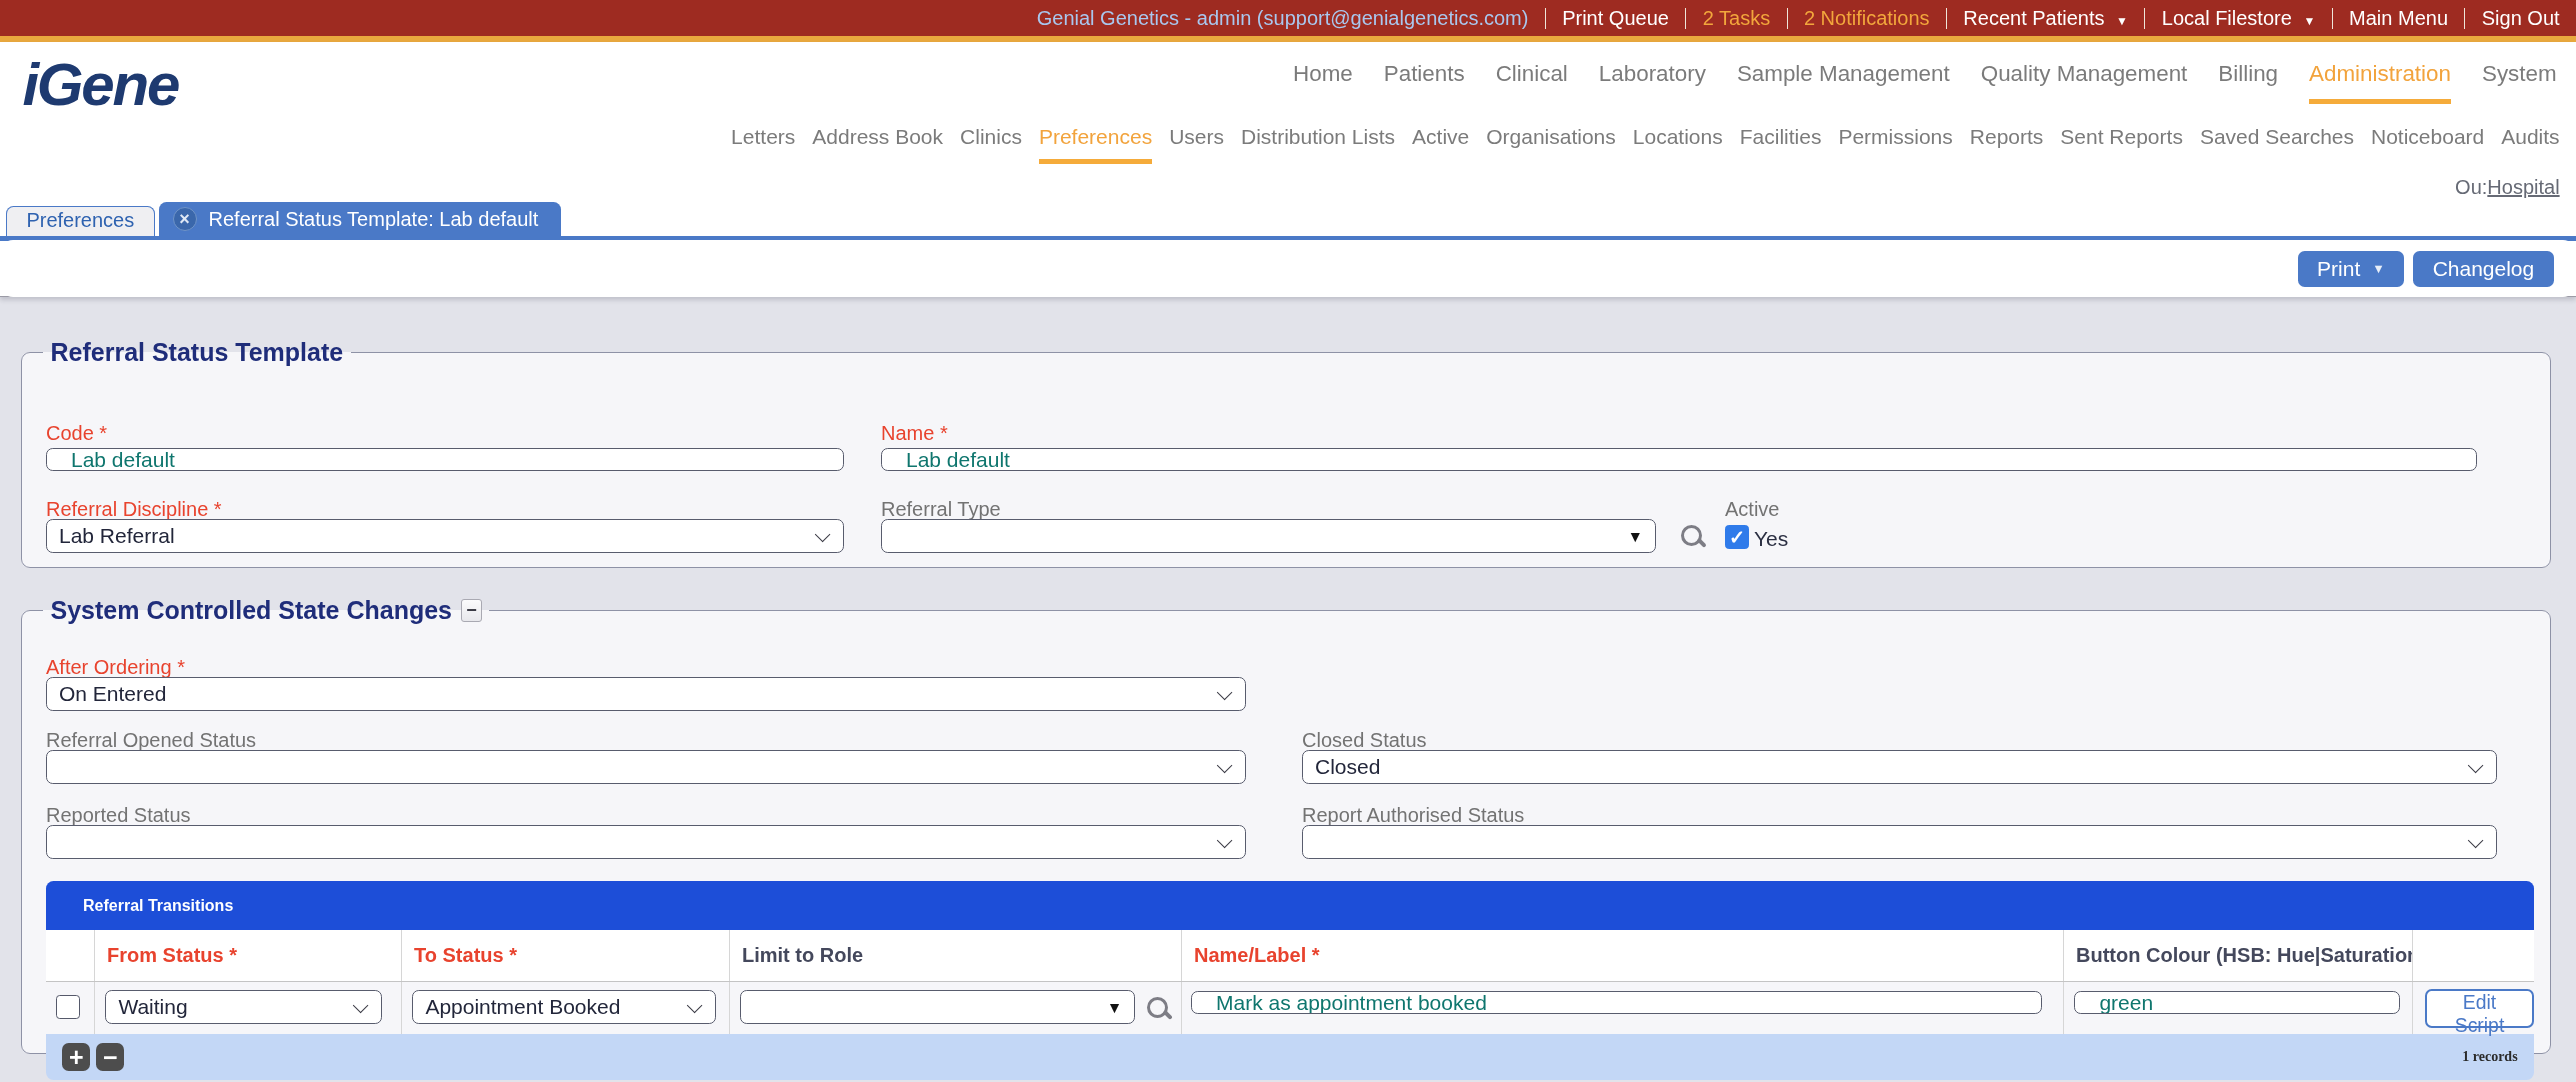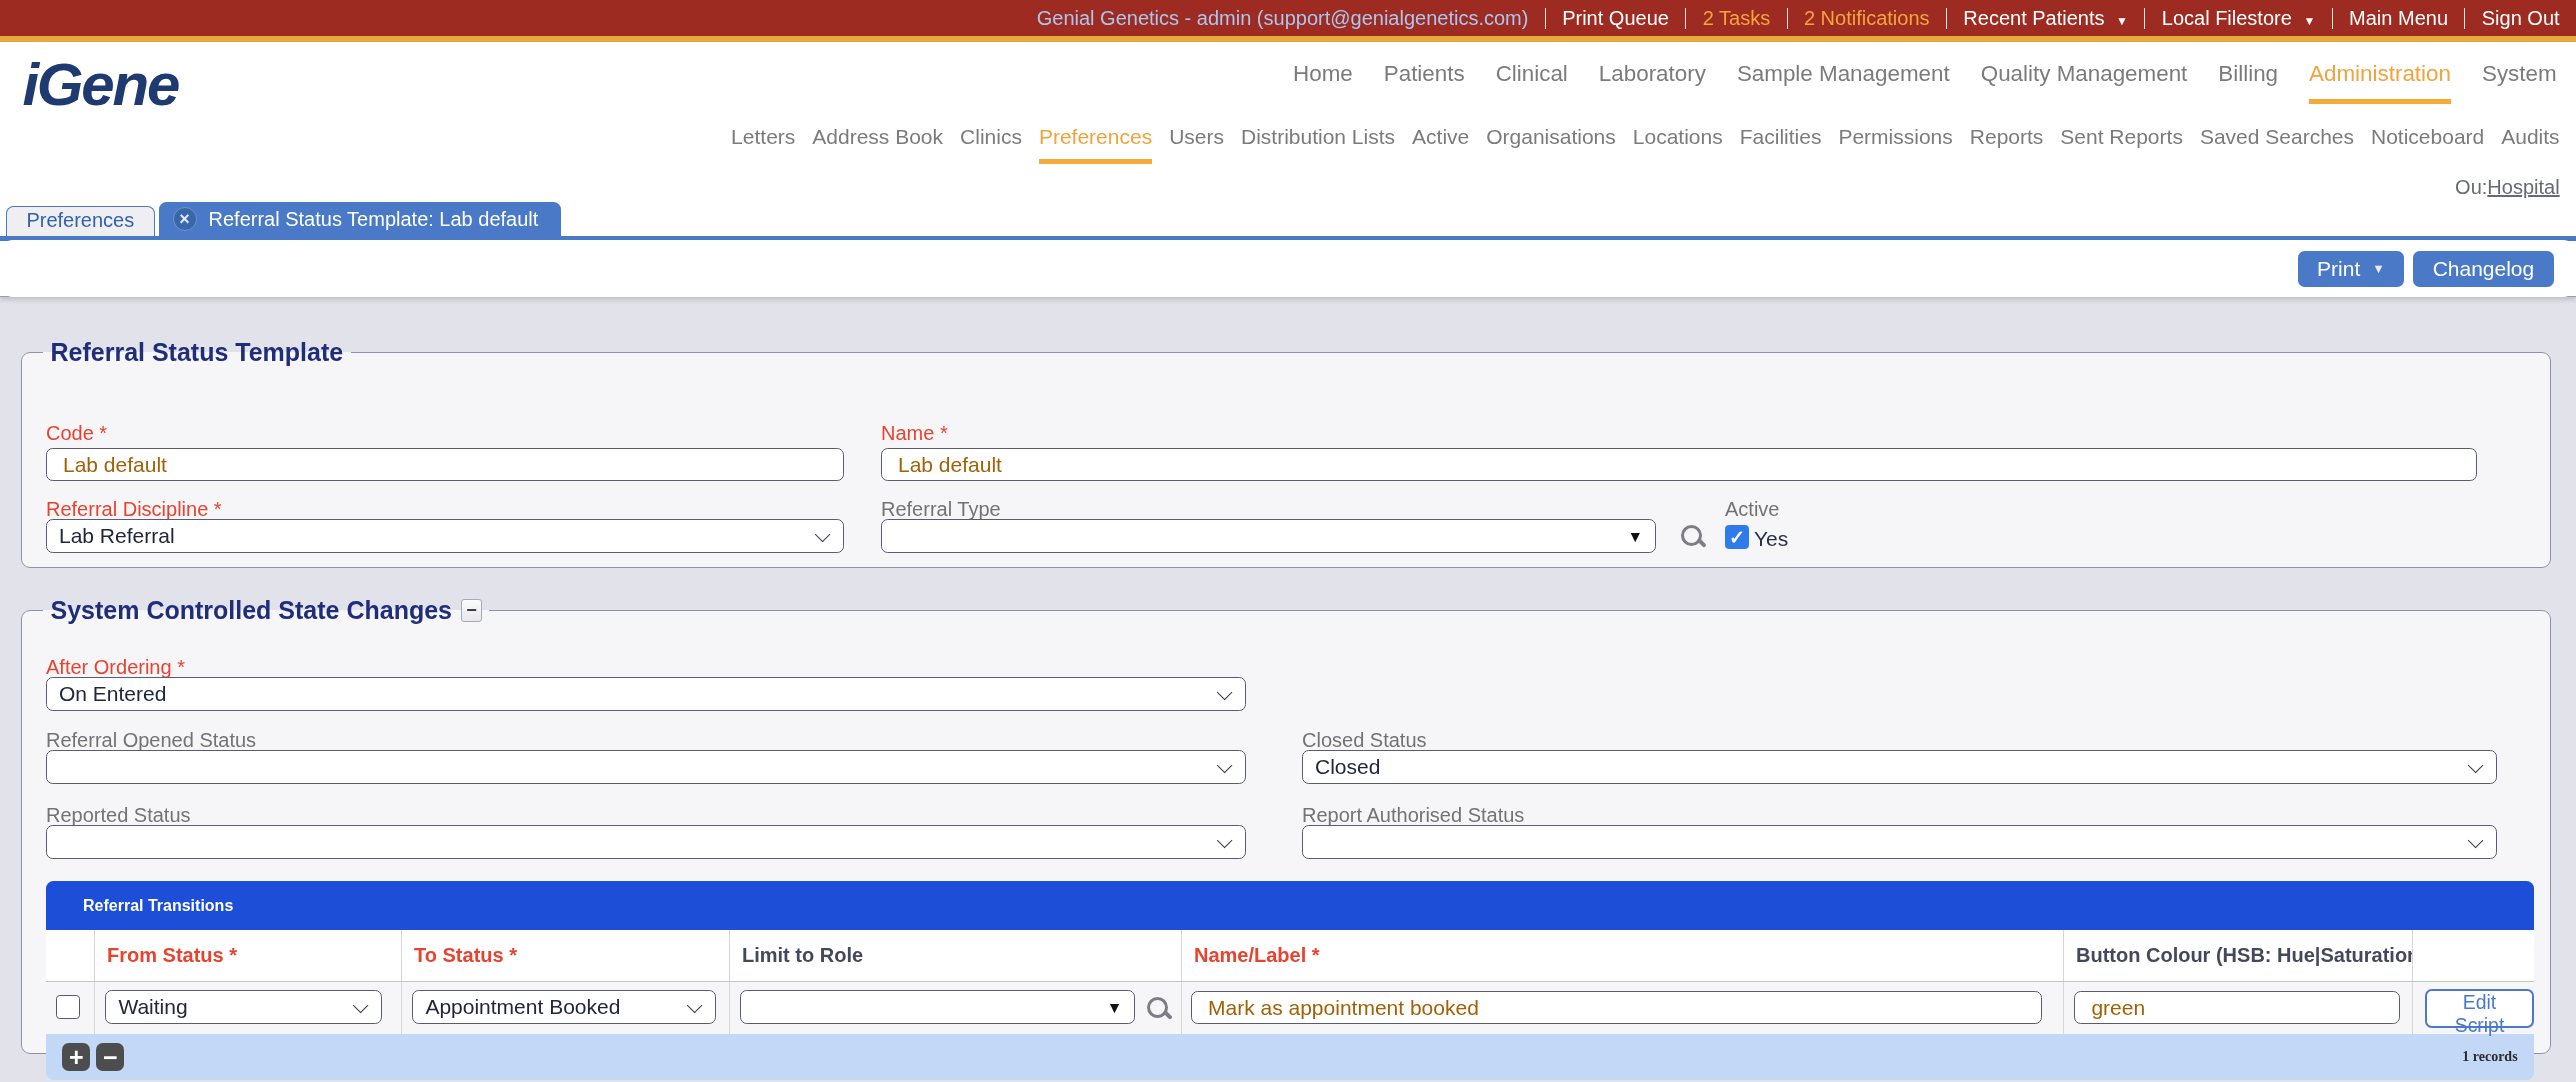--- a/index.html
+++ b/index.html
@@ -94,22 +94,22 @@
   #fs-template{ top:338px; height:230px; }
   #fs-state{ top:596px; height:458px; }
   .collapse-btn{
     width:21px; height:22.4px; border:1.5px solid #a9a9b2; border-radius:3px;
     background:linear-gradient(#fbfbfc,#e8e8ec); color:#3a3a44; font-size:18px; font-weight:bold;
     display:flex; align-items:center; justify-content:center; cursor:pointer; line-height:1;
   }
   .fld-label{ position:absolute; font-size:20px; color:#737373; white-space:nowrap; }
   .fld-label.req{ color:#e8432e; }
   .text-input{
-    position:absolute; height:33px; background:#fff; border:1.5px solid #585c6d; border-radius:6.7px;
-    font-size:21px; color:#a16207; padding:0 16px; font-family:"Liberation Sans",sans-serif;
+    position:absolute; height:23px; background:#fff; border:1.5px solid #585c6d; border-radius:6.7px;
+    font-size:21px; color:#0f766e; padding:0 24px; font-family:"Liberation Sans",sans-serif;
   }
   .select{
     position:absolute; height:34px; background:#fff; border:1.5px solid #585c6d; border-radius:6.7px;
     font-size:21px; color:#22263a; display:flex; align-items:center; padding:0 39px 0 12px;
     cursor:pointer; white-space:nowrap; overflow:hidden;
   }
   .select .chev{
     position:absolute; right:15px; top:9px; width:11.2px; height:11.2px;
     border-right:1.5px solid #3c3c46; border-bottom:1.5px solid #3c3c46; transform:rotate(45deg);
   }

